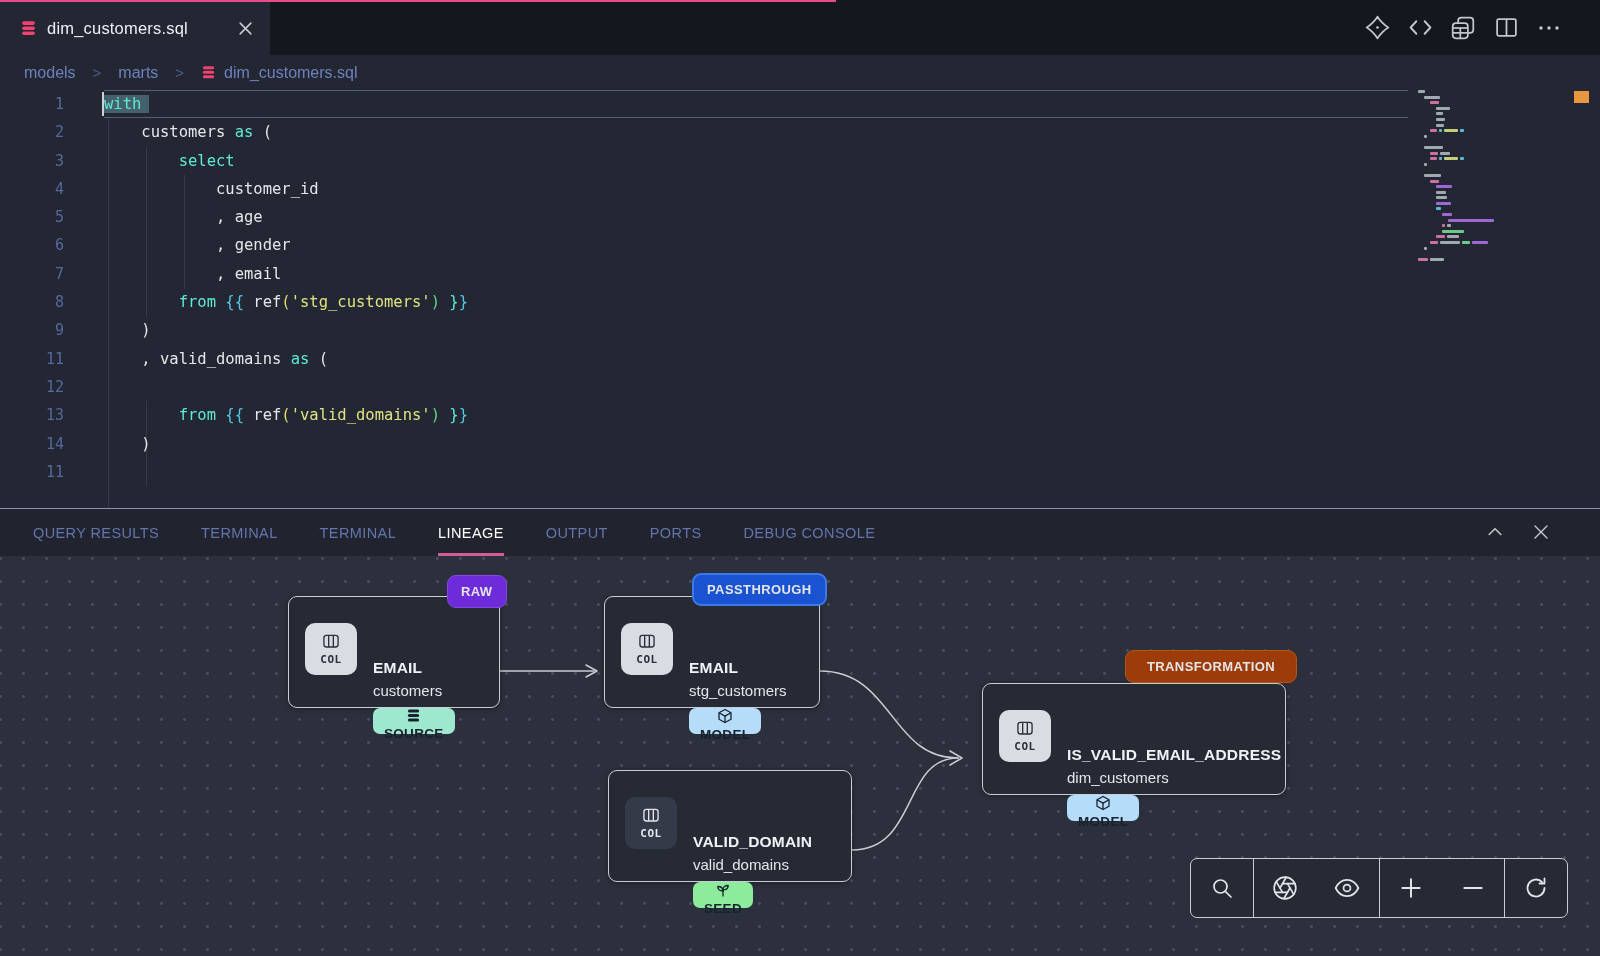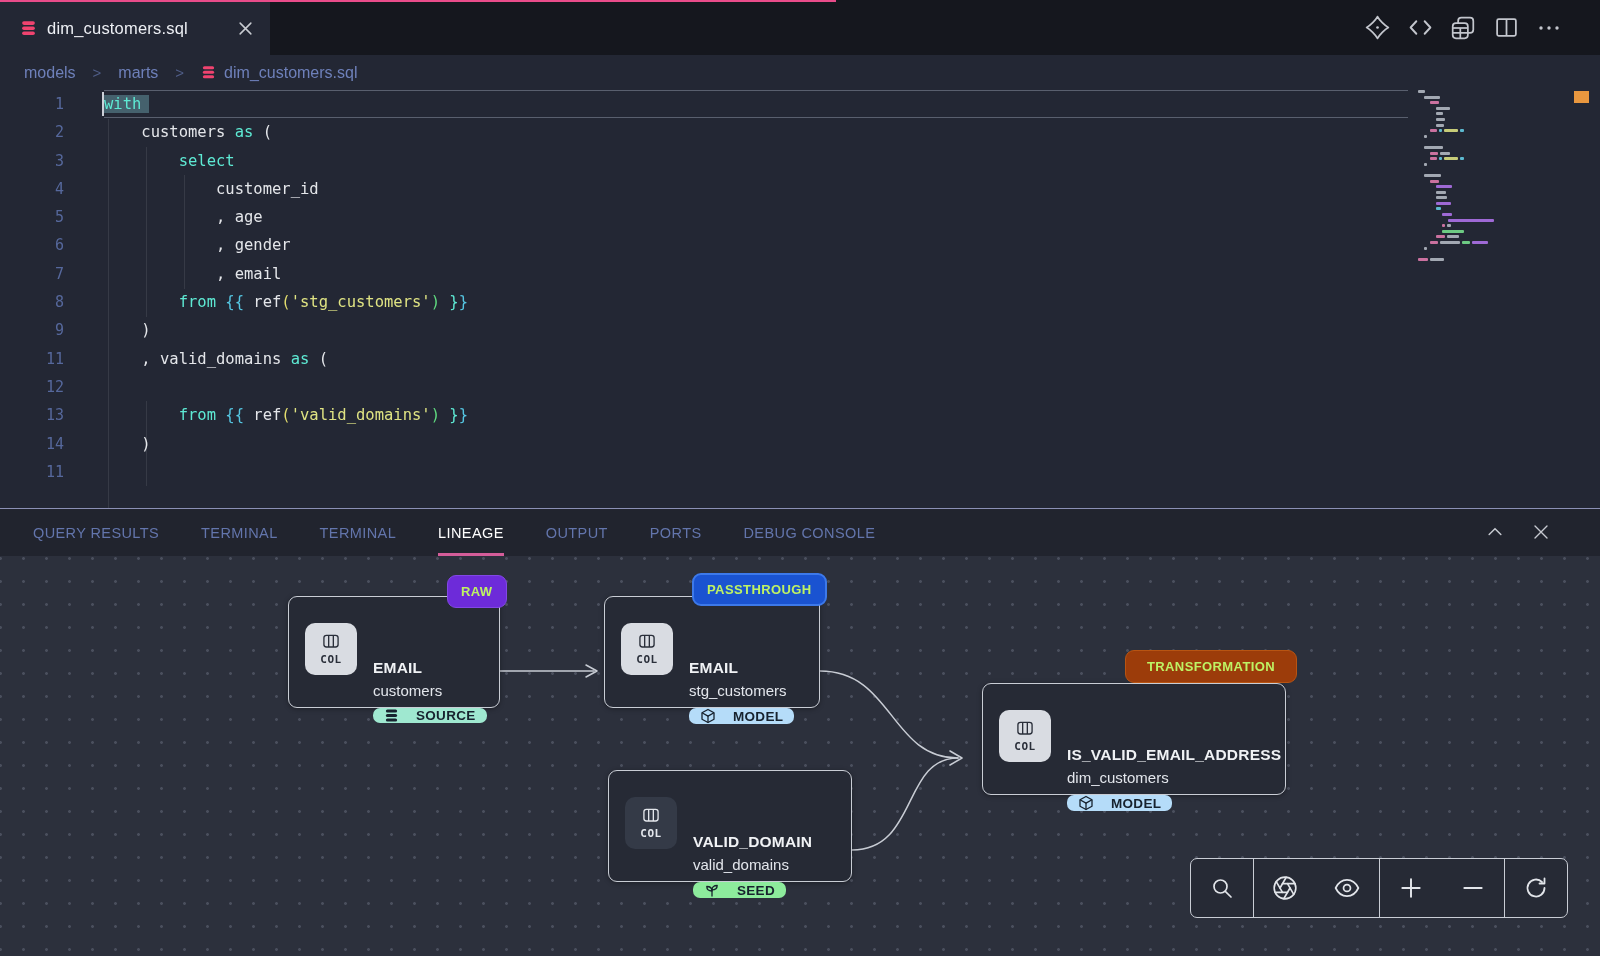--- a/index.html
+++ b/index.html
@@ -67,26 +67,26 @@
           box-shadow:0 1px 5px rgba(0,0,0,.35); display:flex; padding:22px 16px 0 16px; gap:16px; cursor:pointer; }
   .chip{ width:52px; height:52px; border-radius:10px; flex:none; display:flex; flex-direction:column;
          align-items:center; justify-content:center; gap:1px; margin-top:4px; }
   .chip.light{ background:#d9dce2; color:#2a2f3a; }
   .chip.dark{ background:#343a47; color:#e3e6ec; }
   .chip-label{ font-size:11px; font-weight:600; font-family:"DejaVu Sans Mono",monospace; letter-spacing:.5px; }
   .nbody{ display:flex; flex-direction:column;margin-top:40px; }
   .ntitle{ font-size:15.5px; font-weight:600; color:#f0f2f5; letter-spacing:.2px; }
   .nsub{ font-size:15px; color:#e3e6ec; margin-top:5px; }
   .ntype{ margin-top:9px; align-self:flex-start; height:26px; border-radius:7px; display:flex; align-items:center;
-          gap:17px; padding:0 11px; font-size:13.5px; font-weight:700; color:#17222e; letter-spacing:.3px; }
+          gap:3px; padding:0 11px; font-size:13.5px; font-weight:700; color:#17222e; letter-spacing:.3px;flex-direction:column; }
   .ntype.source{ background:#9fe8d0; }
   .ntype.model{ background:#b5dcf9; }
   .ntype.seed{ background:#8deb9c; }
   .nbadge{ position:absolute; height:33px; border-radius:9px; display:flex; align-items:center; padding:0 13px;
-           font-size:13px; font-weight:700; color:#bef264; letter-spacing:.4px; z-index:3; }
+           font-size:13px; font-weight:700; color:#e5e5e5; letter-spacing:.4px; z-index:3; }
   .nbadge.raw{ background:#6d2bd9; border:1.5px solid #8247e5; }
   .nbadge.passthrough{ background:#1a53d1; border:2px solid #3d79ea; }
   .nbadge.transformation{ background:#9c3c0a; border:1.5px solid #b85412; }
   
   .gtoolbar{ position:absolute; left:1190px; top:302px; width:378px; height:60px; background:#262a35;
              border:1.5px solid #c9cdd5; border-radius:7px; display:flex; }
   .gt-group{ display:flex; align-items:center; justify-content:space-around; border-right:1px solid #c9cdd5; }
   .gt-group:last-child{ border-right:none; }
   .gt-btn{ width:44px; height:44px; display:flex; align-items:center; justify-content:center; color:#e2e5ea; cursor:pointer; }
 </style>

